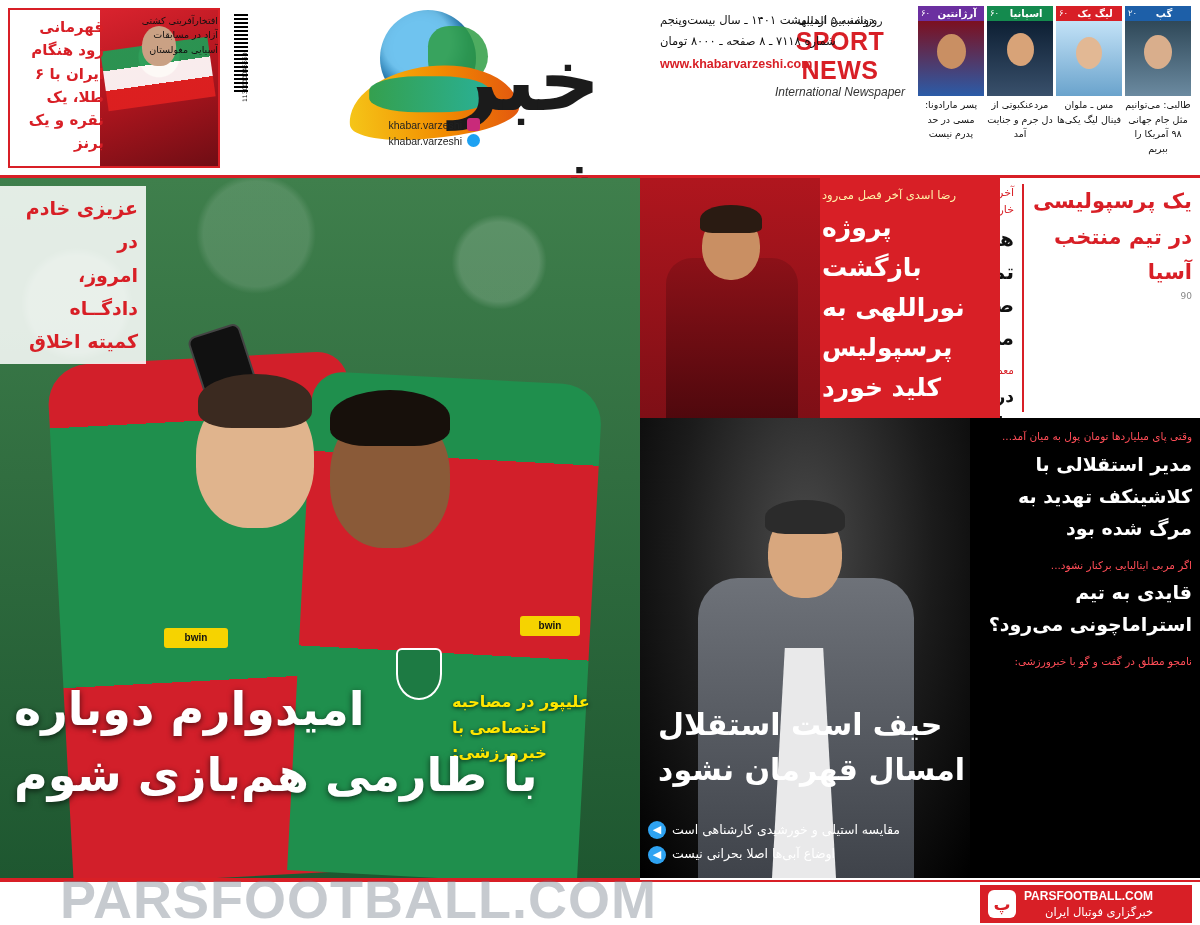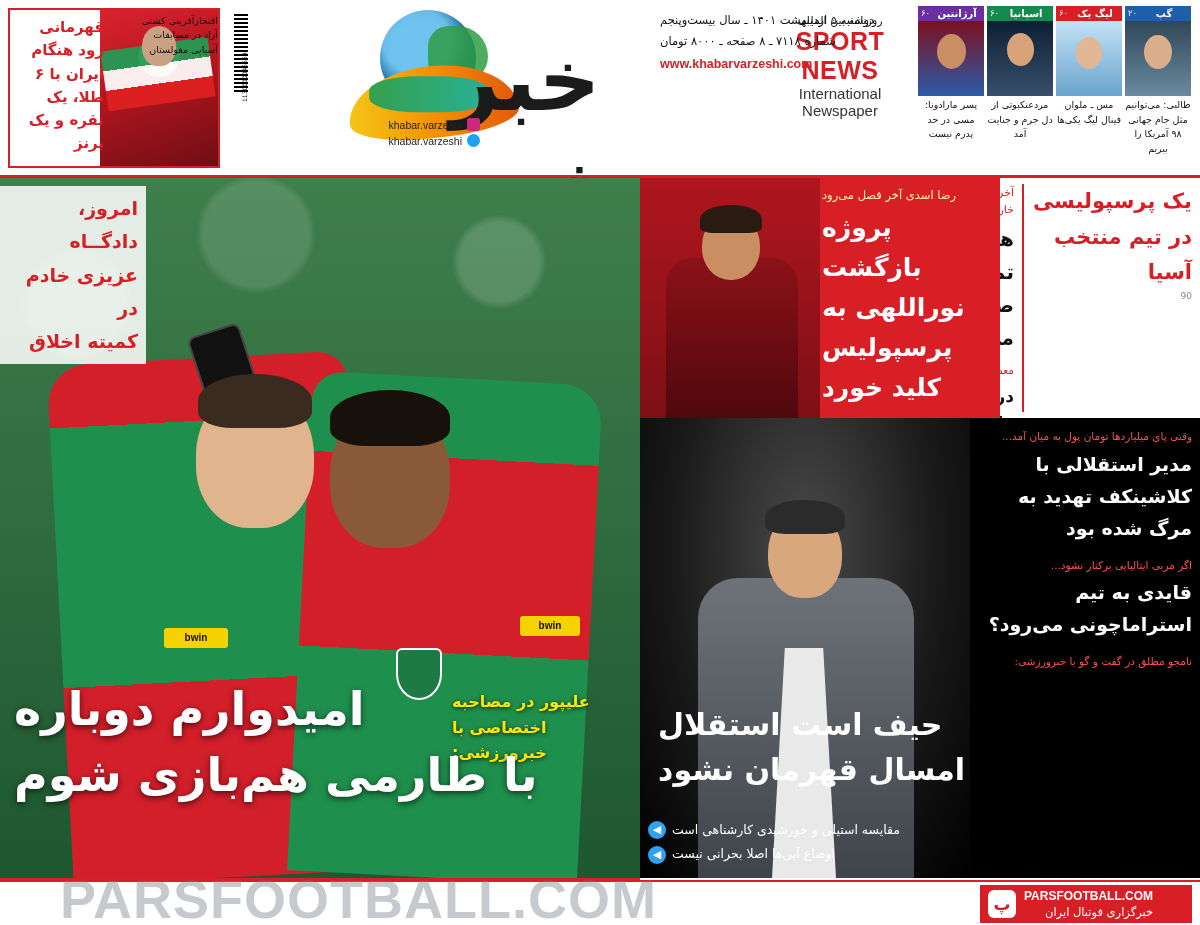--- a/index.html
+++ b/index.html
@@ -96,21 +96,21 @@
   }
   .sport-news {
     position: absolute; top: 10px; left: 440px; width: 140px; text-align: center;
   }
   .sport-news .fa { font-size: 11px; color: #111; direction: rtl; }
   .sport-news .en {
     font-size: 25px; font-weight: bold; color: #d81f26; letter-spacing: .5px;
     font-family: "Liberation Sans", sans-serif;
   }
   .sport-news .sub {
-    font-size: 15px; color: #333; font-family: "Liberation Sans", sans-serif;
+    font-size: 12px; color: #333; font-family: "Liberation Sans", sans-serif; font-style: italic;
   }
   .socials {
     position: absolute; top: 118px; left: 300px; width: 180px; direction: rtl;
     text-align: right; font-size: 10.5px; color: #222;
     font-family: "Liberation Sans", sans-serif;
   }
   .socials div { display: flex; align-items: center; gap: 5px; justify-content: flex-start; margin-bottom: 3px;}
   .ic-sq {
     width: 13px; height: 13px; border-radius: 3px; display:inline-block;
     background: #c92a7a;
@@ -436,22 +436,22 @@
       <div class="mp-p1"></div>
       <div class="mp-p2"></div>
       <div class="mp-phone"></div>
       <div class="mp-h1"></div>
       <div class="mp-h2"></div>
       <div class="mp-badge1">bwin</div>
       <div class="mp-badge2">bwin</div>
       <div class="mp-crest"></div>
 
       <div class="kicker-left">
+        <div>عزیزی خادم در</div>
         <div>امروز، دادگــاه</div>
-        <div>عزیزی خادم در</div>
         <div>کمیته اخلاق</div>
       </div>
 
       <div class="interview-tag">علیپور در مصاحبه اختصاصی با خبرورزشی:</div>
 
       <div class="main-head">
         <div>امیدوارم دوباره</div>
         <div class="l2">با طارمی هم‌بازی شوم</div>
       </div>
     </div>

